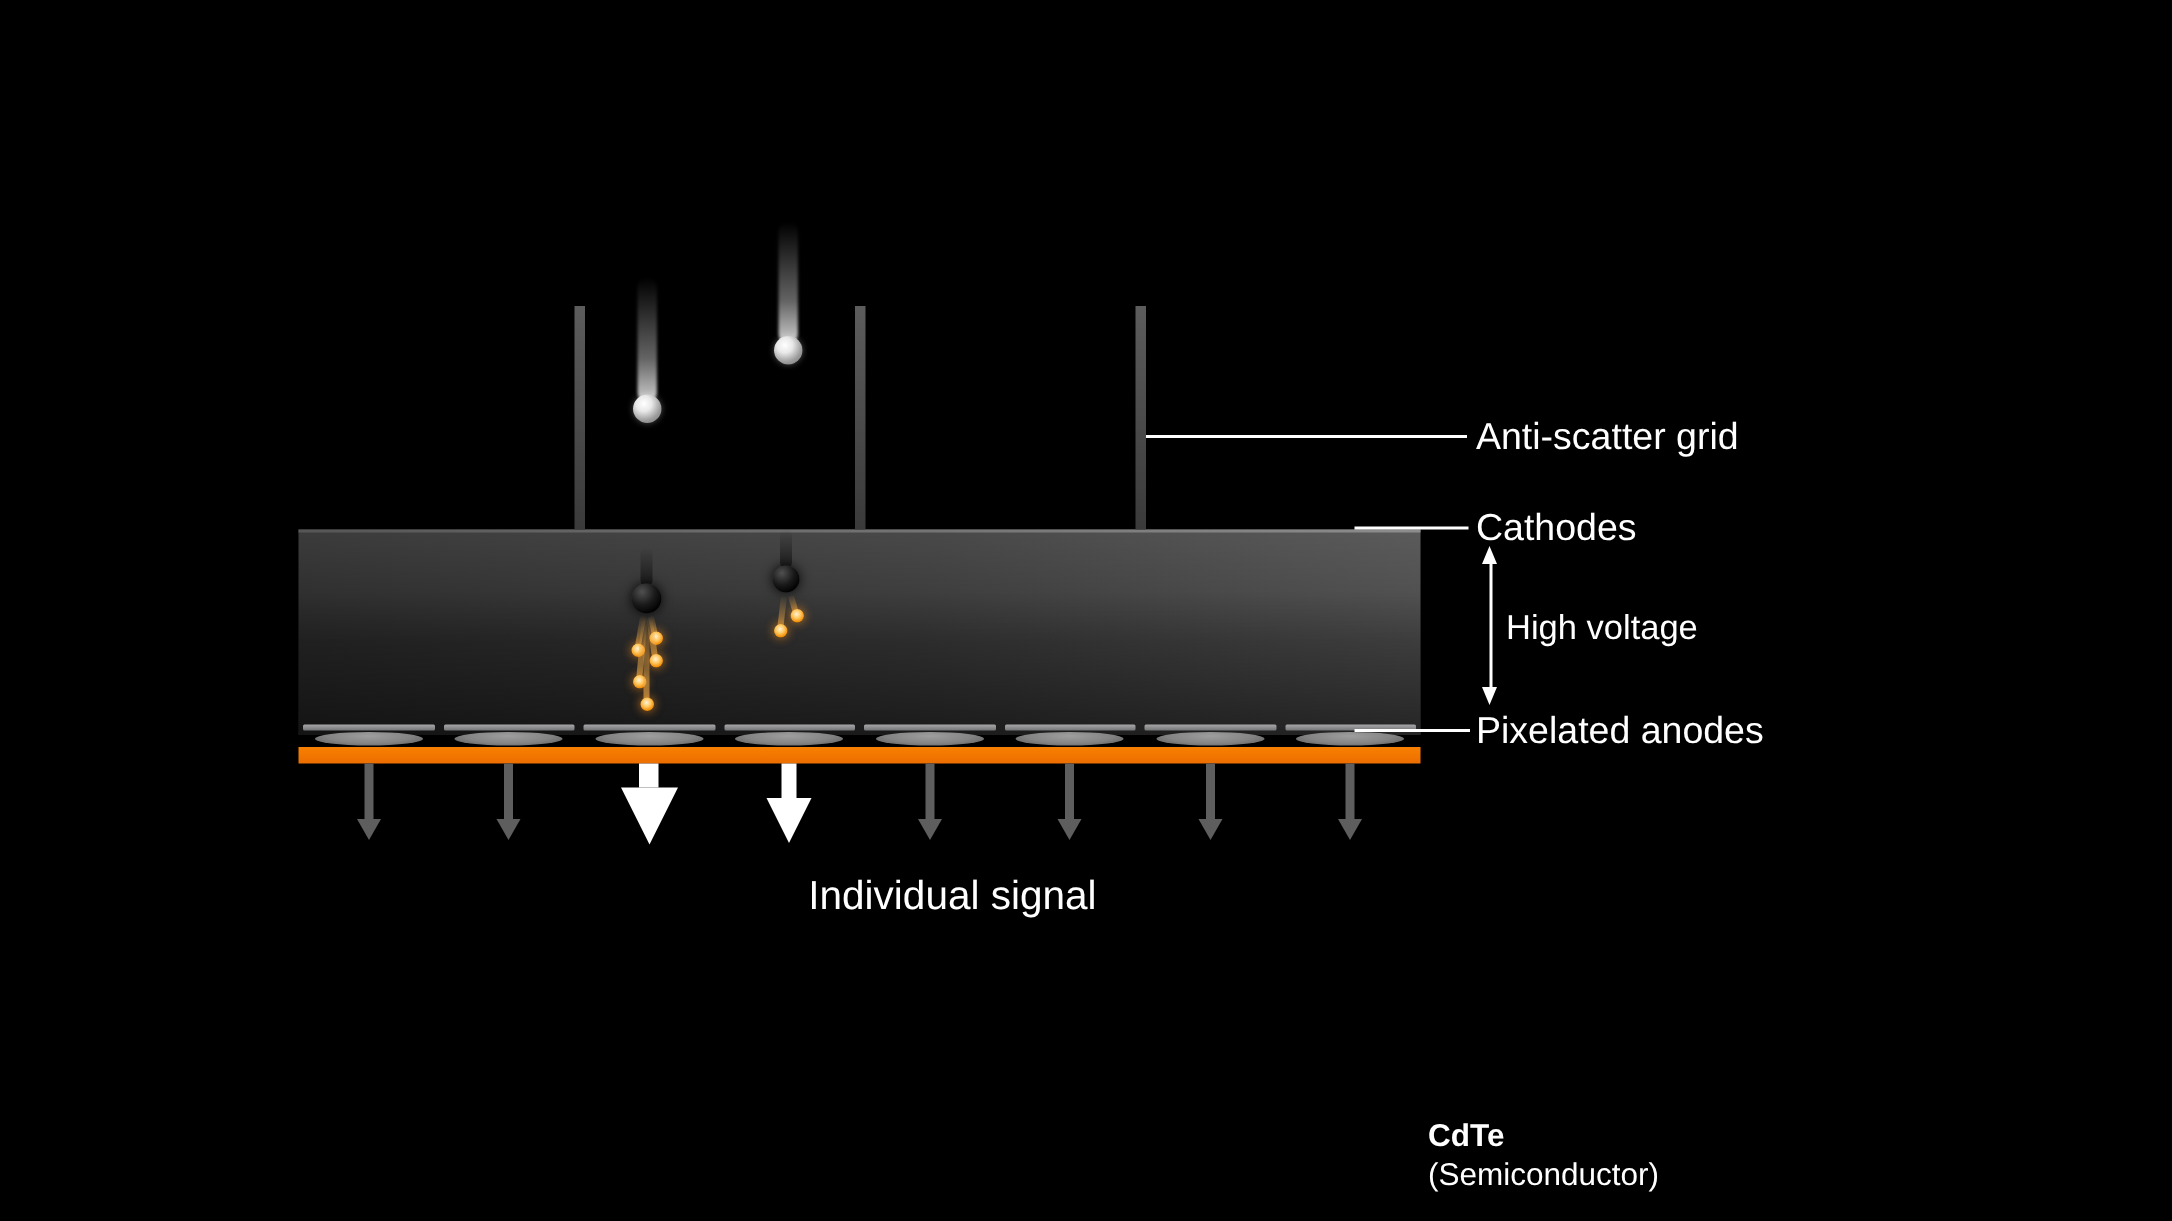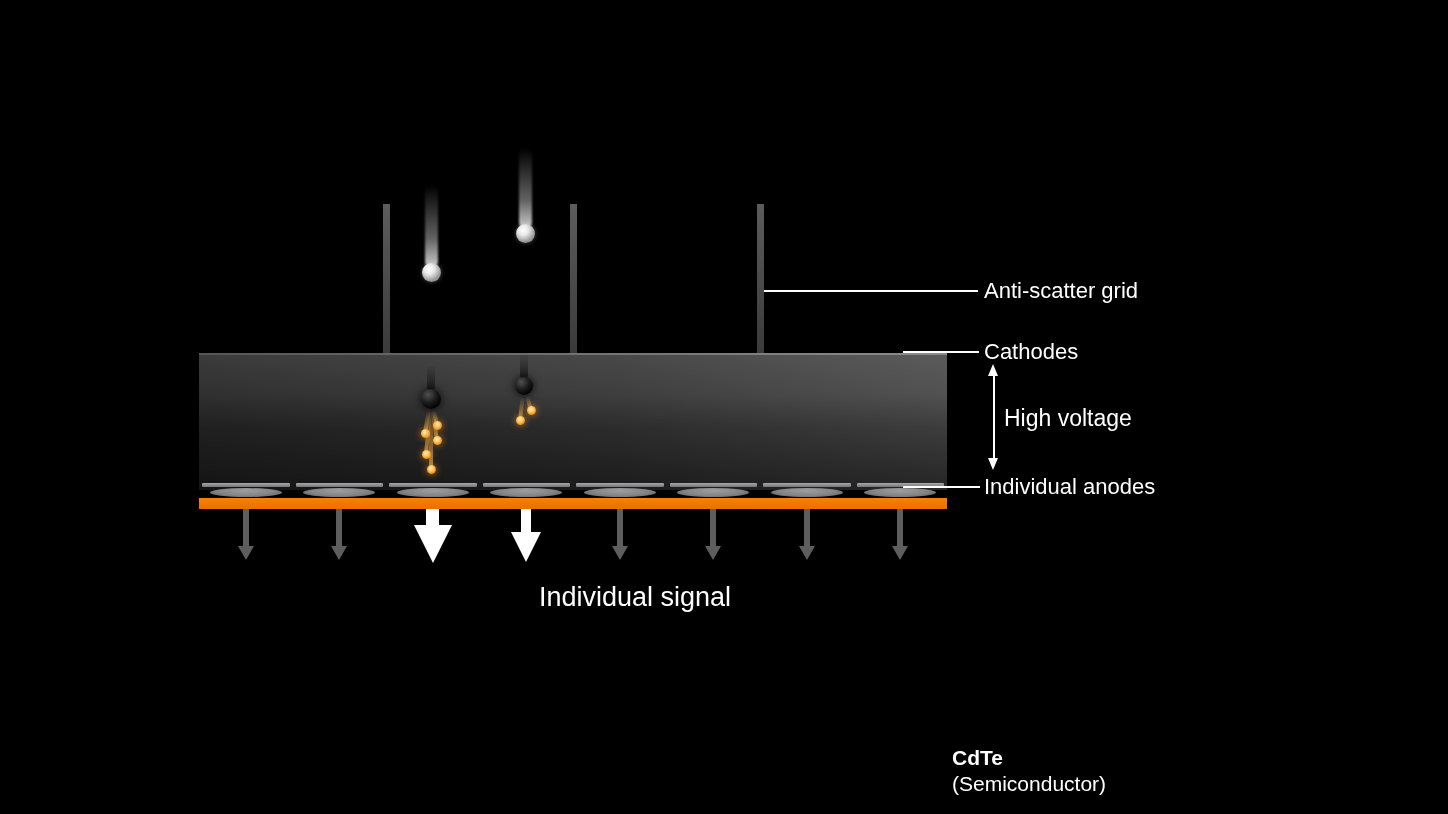--- a/index.html
+++ b/index.html
@@ -70,21 +70,21 @@
   .sig-arrow.white-large .head{border-left:19px solid transparent;border-right:19px solid transparent;border-top:38px solid #fff;}
   .sig-arrow.white-medium .stem{width:10px;height:23px;background:#fff;}
   .sig-arrow.white-medium .head{border-left:15px solid transparent;border-right:15px solid transparent;border-top:30px solid #fff;}
 
   
   .leader{position:absolute;height:2px;background:#fff;}
   #leader-asg{left:763px;top:290px;width:215px;}
   #leader-cath{left:903px;top:351px;width:76px;}
   #leader-anod{left:903px;top:486px;width:77px;}
 
-  .big-label{position:absolute;font-size:22px;line-height:32px;color:var(--text,#fff);white-space:nowrap;}
+  .big-label{position:absolute;font-size:25px;line-height:32px;color:var(--text,#fff);white-space:nowrap;}
   #lbl-asg{left:984px;top:275px;}
   #lbl-cath{left:984px;top:336px;}
   #lbl-anod{left:984px;top:471px;}
   #lbl-hv{position:absolute;left:1004px;top:406px;font-size:23px;line-height:24px;color:var(--text,#fff);white-space:nowrap;}
 
   
   #hv-arrow{position:absolute;left:987px;top:364px;width:13px;height:106px;}
   #hv-arrow .hv-stem{position:absolute;left:5.5px;top:10px;bottom:10px;width:2px;background:#fff;}
   #hv-arrow .hv-head-top{position:absolute;top:0;left:1px;width:0;height:0;
     border-left:5.5px solid transparent;border-right:5.5px solid transparent;border-bottom:12px solid #fff;}
@@ -149,21 +149,21 @@
 
   <div id="electrode"></div>
 
   <div class="leader" id="leader-asg"></div>
   <div class="leader" id="leader-cath"></div>
   <div class="leader" id="leader-anod"></div>
 
   <div class="big-label" id="lbl-asg">Anti-scatter grid</div>
   <div class="big-label" id="lbl-cath">Cathodes</div>
   <div id="lbl-hv">High voltage</div>
-  <div class="big-label" id="lbl-anod">Individual anodes</div>
+  <div class="big-label" id="lbl-anod">Pixelated anodes</div>
 
   <div id="hv-arrow">
     <div class="hv-head-top"></div>
     <div class="hv-stem"></div>
     <div class="hv-head-bottom"></div>
   </div>
 
   <div id="caption">
     <div>Individual signal</div>
   </div>

